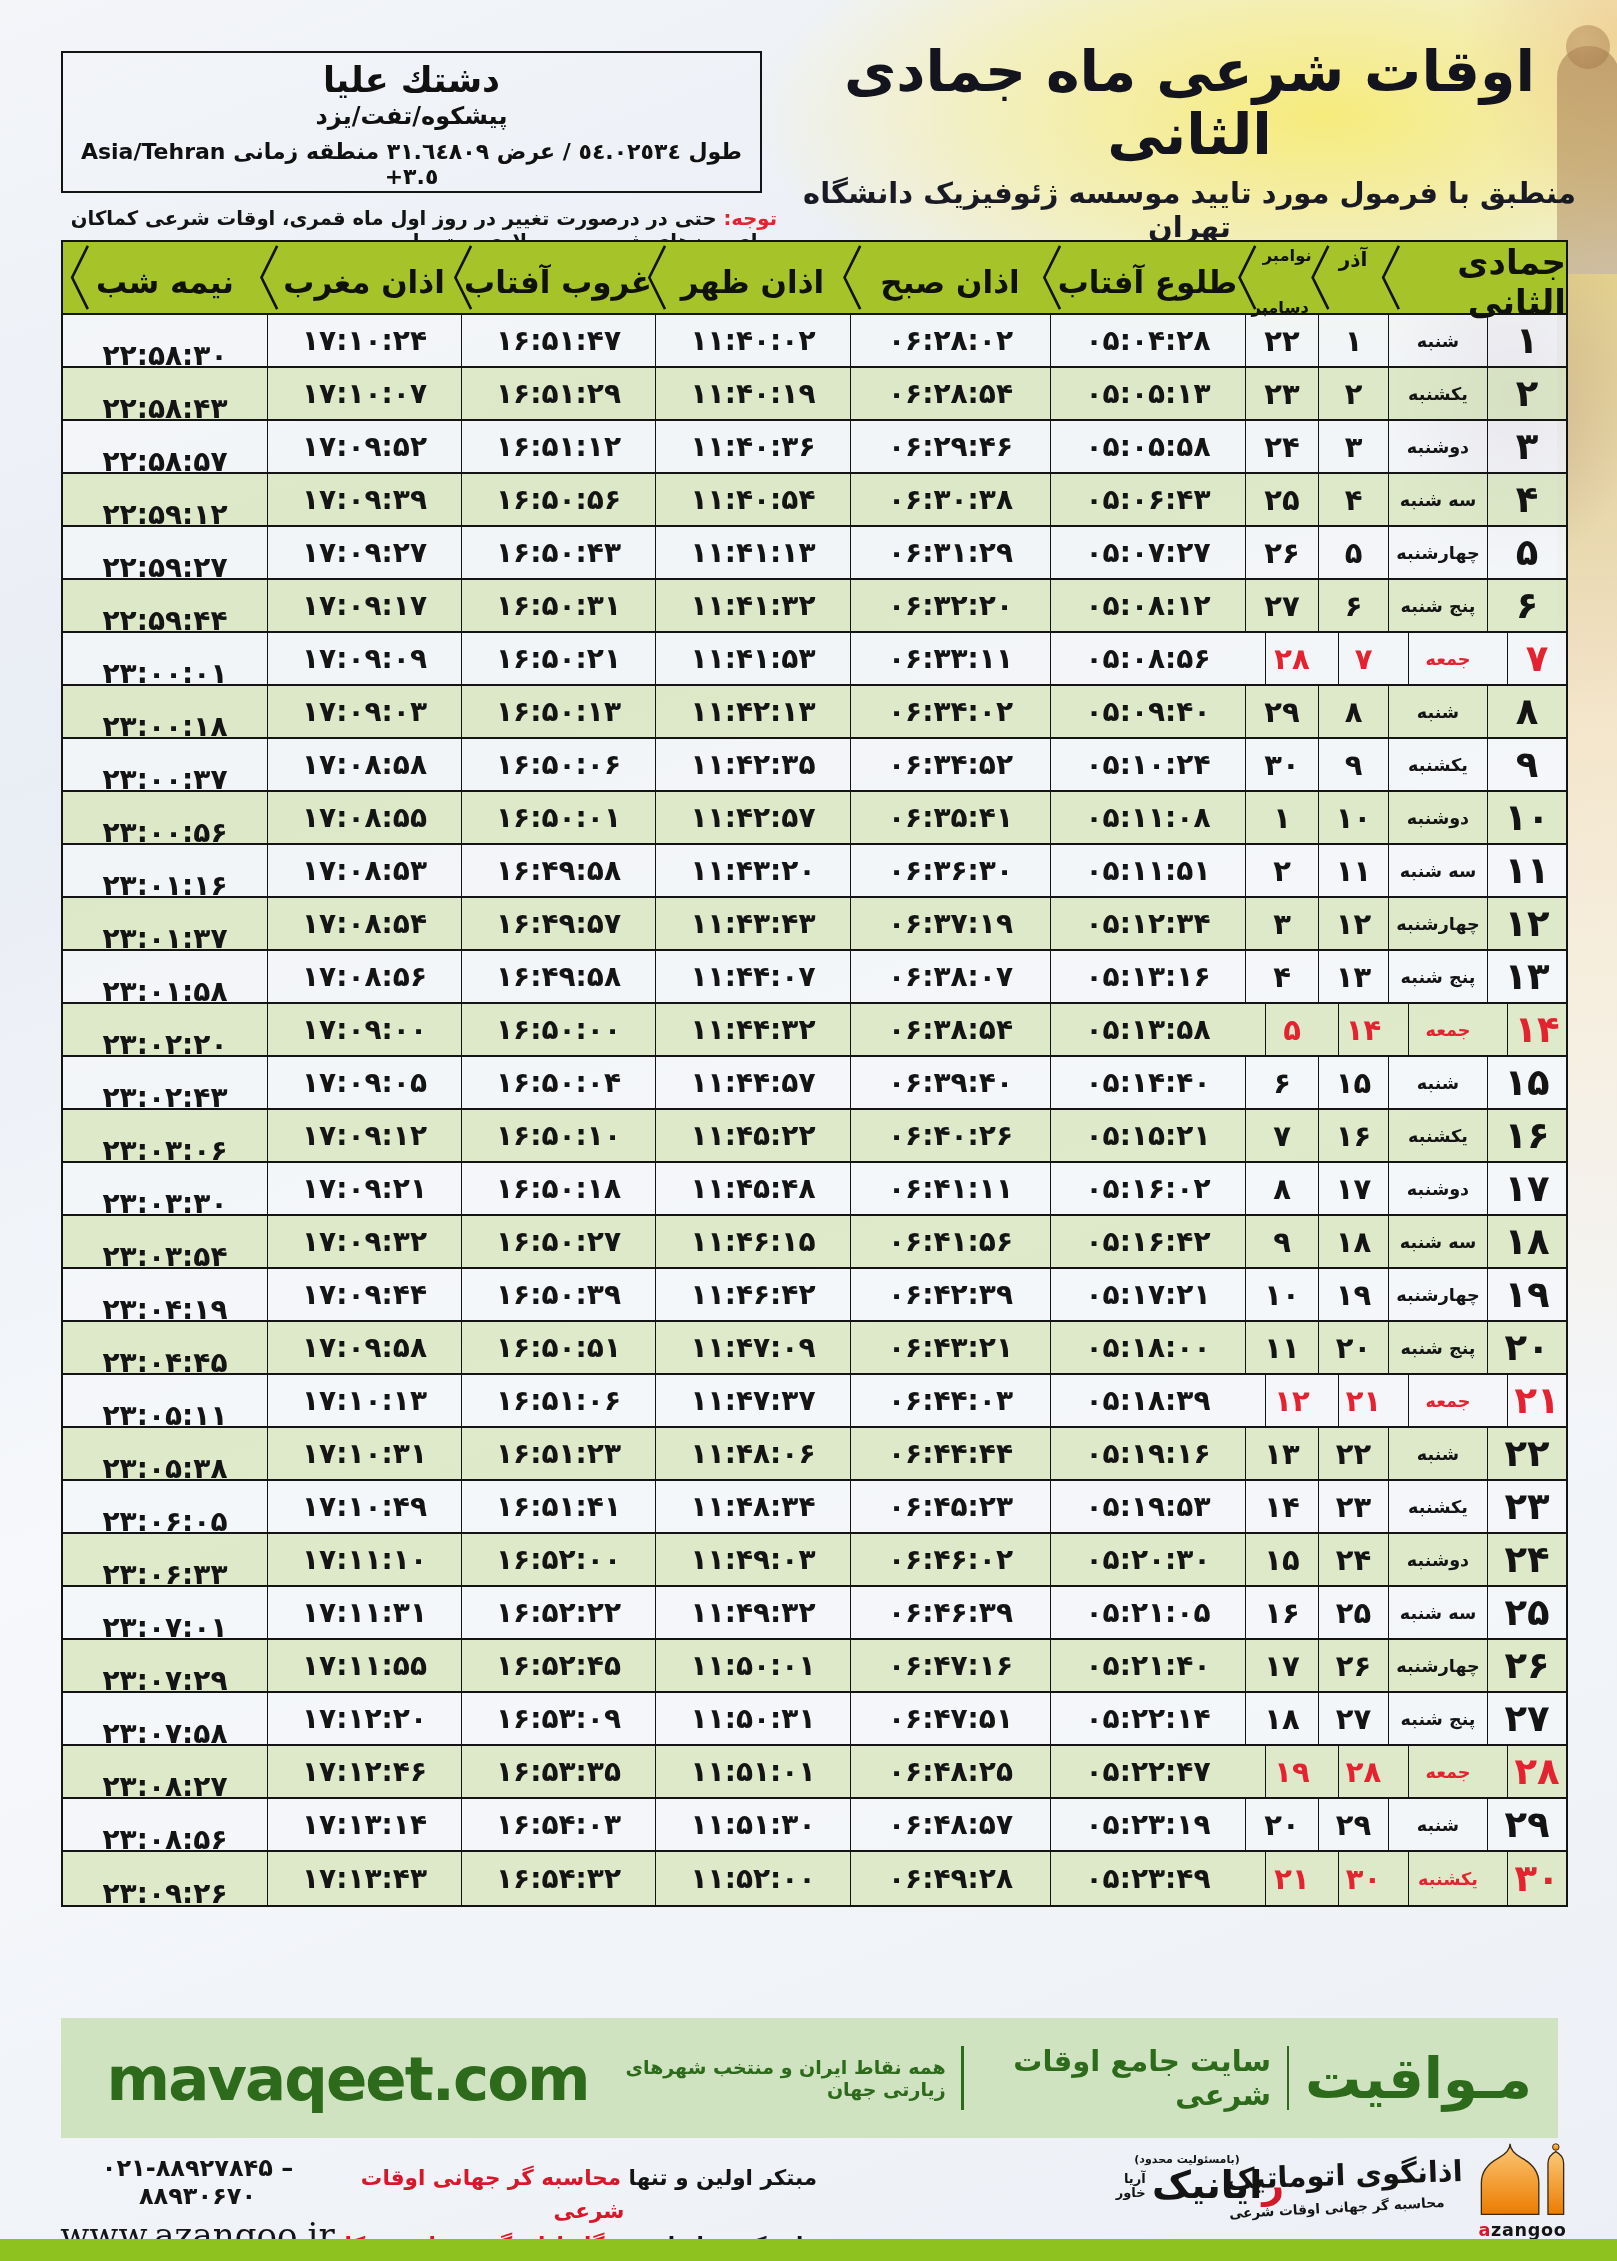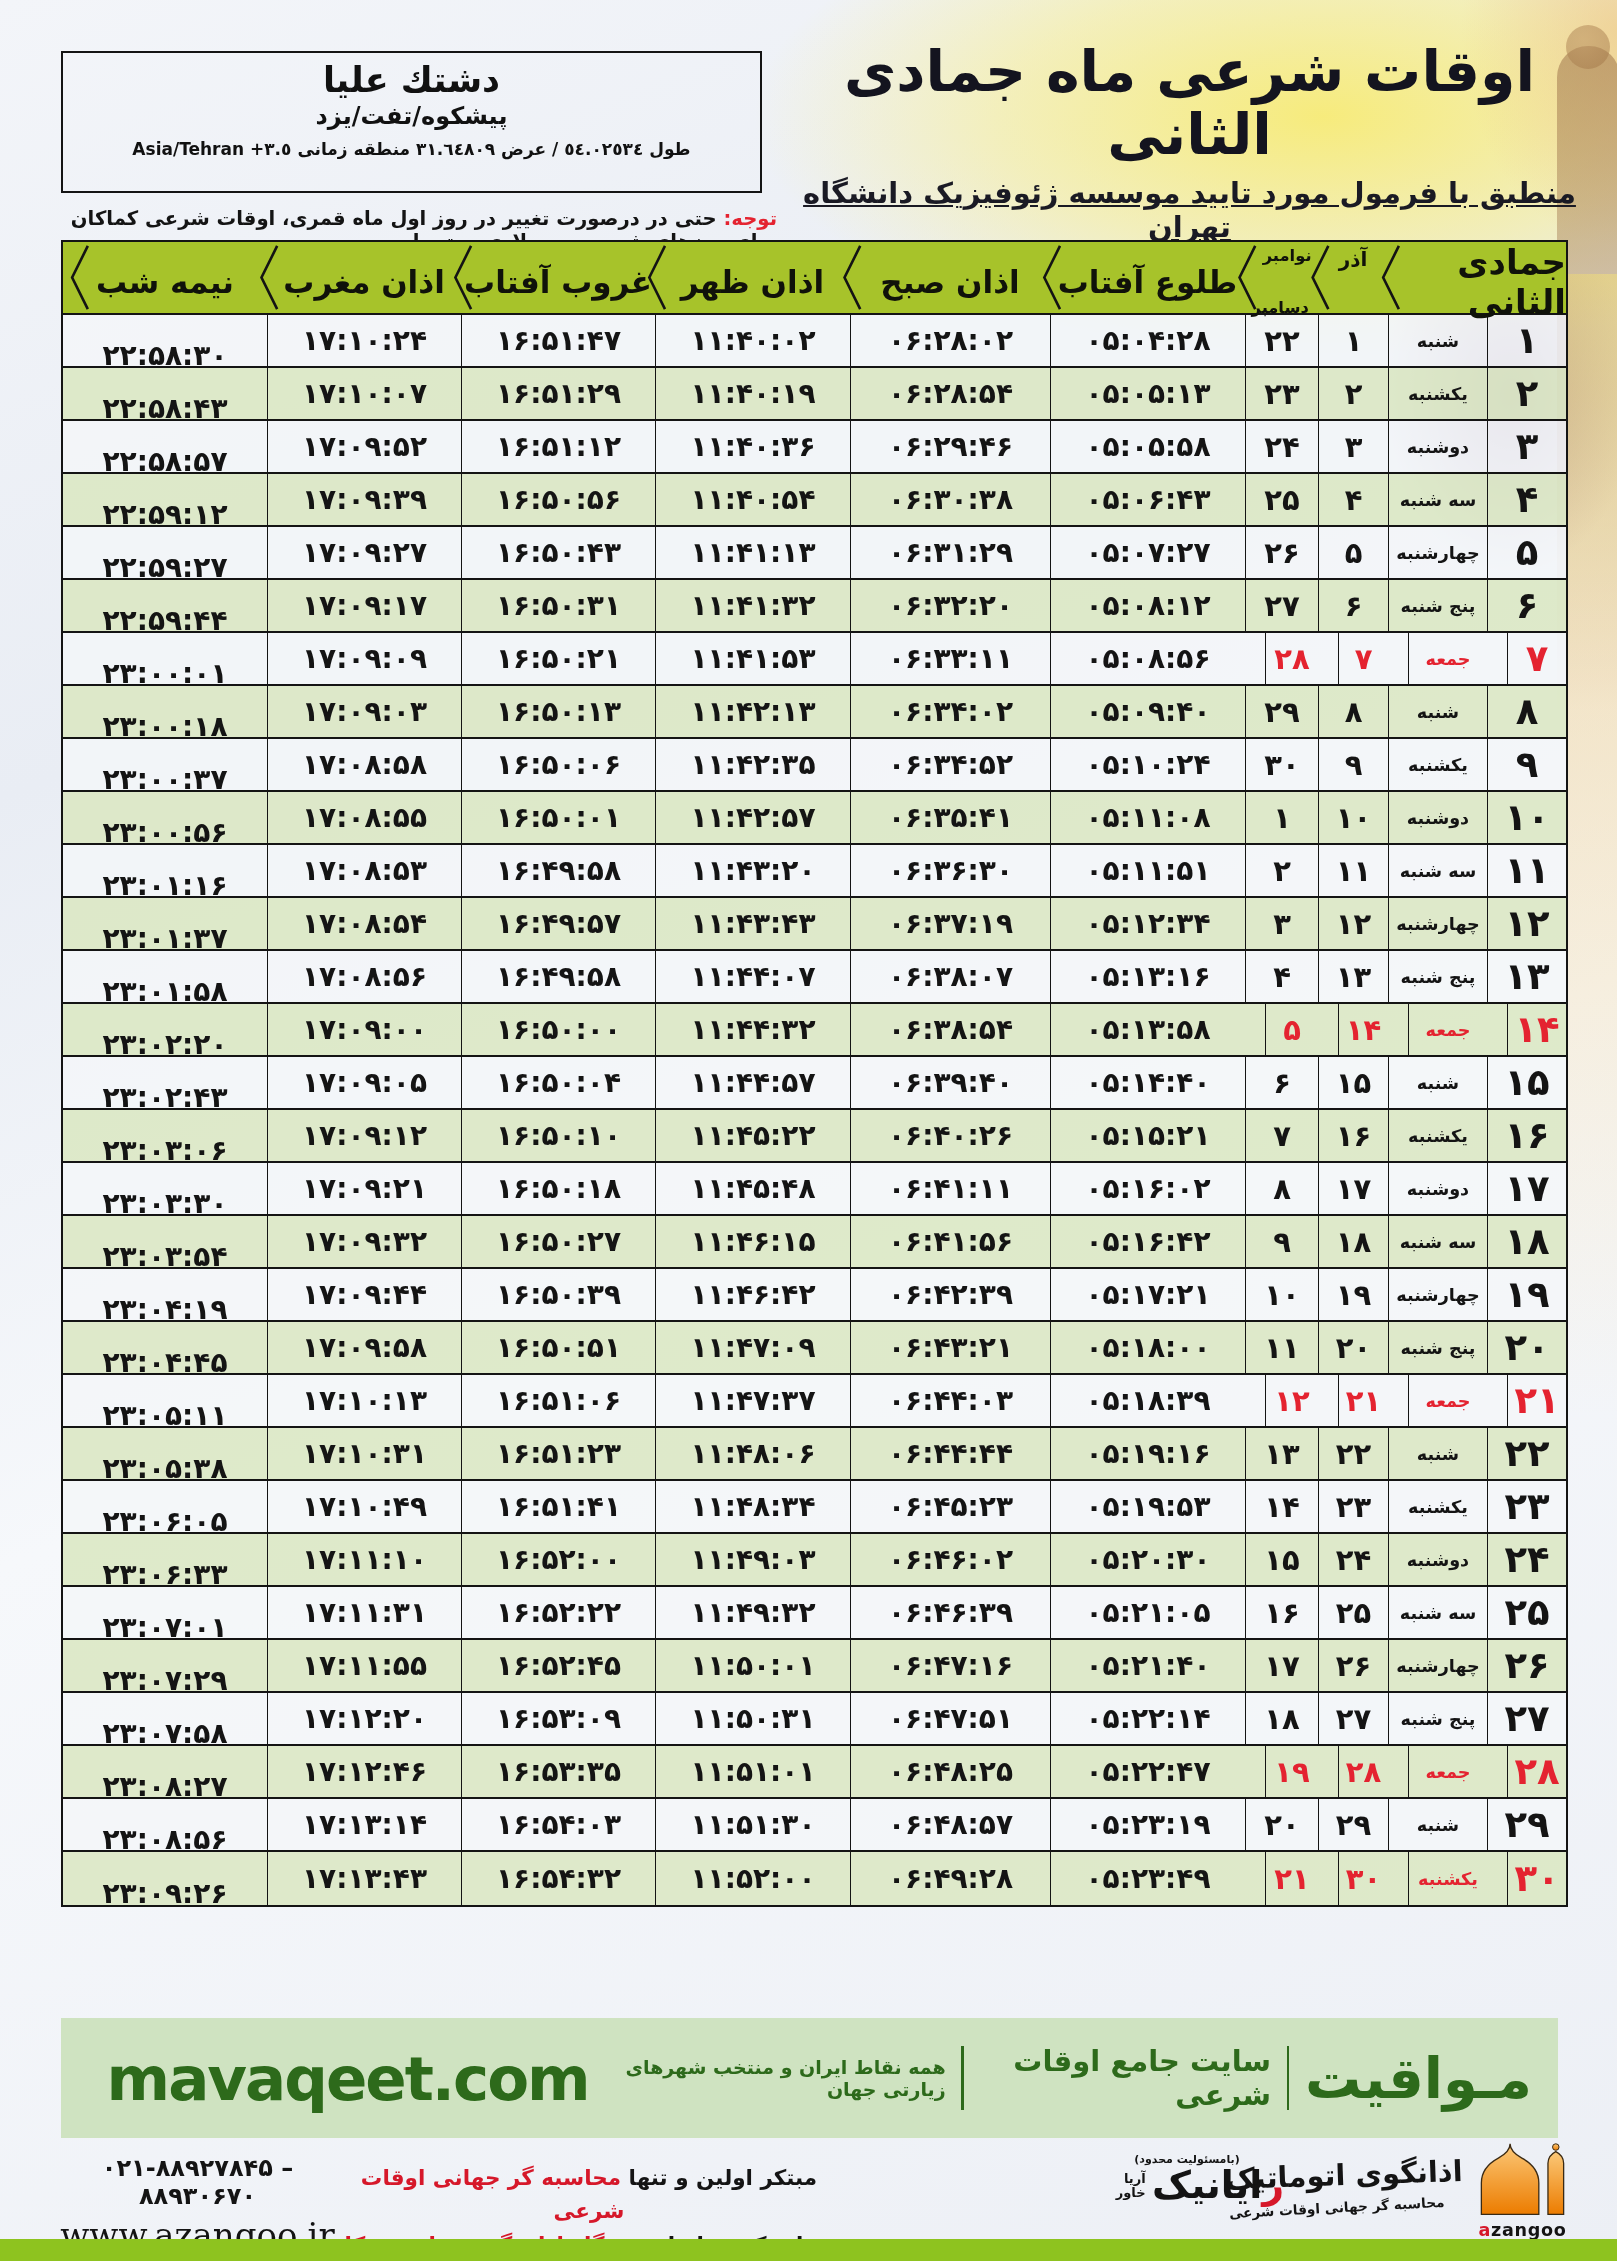--- a/index.html
+++ b/index.html
@@ -24,26 +24,26 @@
   .blob-purple{ left:1383px; top:274px; width:235px; height:300px;
     background:radial-gradient(ellipse at 55% 40%, rgba(104,56,96,.38), rgba(104,56,96,0) 70%); }
   .side-strip{ right:0; top:274px; width:51px; height:1142px;
     background:linear-gradient(180deg, rgba(245,226,120,.50) 0%, rgba(246,200,110,.35) 35%, rgba(246,226,140,0) 100%); }
 
   
   .loc-box{ position:absolute; z-index:2; left:62px; top:51px; width:701px; height:142px;
     border:2.6px solid #141414; text-align:center; padding-top:6.5px; }
   .loc-name{ font-size:35px; font-weight:bold; color:#111; line-height:1.15; }
   .loc-region{ font-size:24px; font-weight:bold; color:#111; margin-top:2.6px; }
-  .loc-coords{ font-size:17px; font-weight:bold; color:#111; margin-top:9px; }
+  .loc-coords{ font-size:22px; font-weight:bold; color:#111; margin-top:9px; }
   .loc-coords .tz{ direction:ltr; unicode-bidi:isolate; }
 
   .title-block{ position:absolute; z-index:2; left:776px; top:40px; width:829px; text-align:center; }
   .main-title{ font-size:57px; font-weight:bold; color:#14141f; line-height:1.1; }
-  .subtitle{ font-size:29px; font-weight:bold; color:#1a1a24; margin-top:10.4px;text-decoration:underline; }
+  .subtitle{ font-size:29px; font-weight:bold; color:#1a1a24; margin-top:10.4px; }
   .years{ font-size:26px; font-weight:bold; color:#1a1a24; margin-top:7.8px; }
 
   .notice{ position:absolute; z-index:2; left:57px; top:207px; width:721px;
     font-size:19.6px; font-weight:bold; color:#141414; direction:rtl; text-align:right; }
   .notice-label{ color:#e42330; }
 
   
   .prayer-table{ position:absolute; z-index:2; left:62px; top:240px; width:1507px;
     border:2.6px solid #141414; direction:rtl; }
   .thead{ position:relative; height:73px; background:#a7c32a; border-bottom:2.6px solid #141414;

